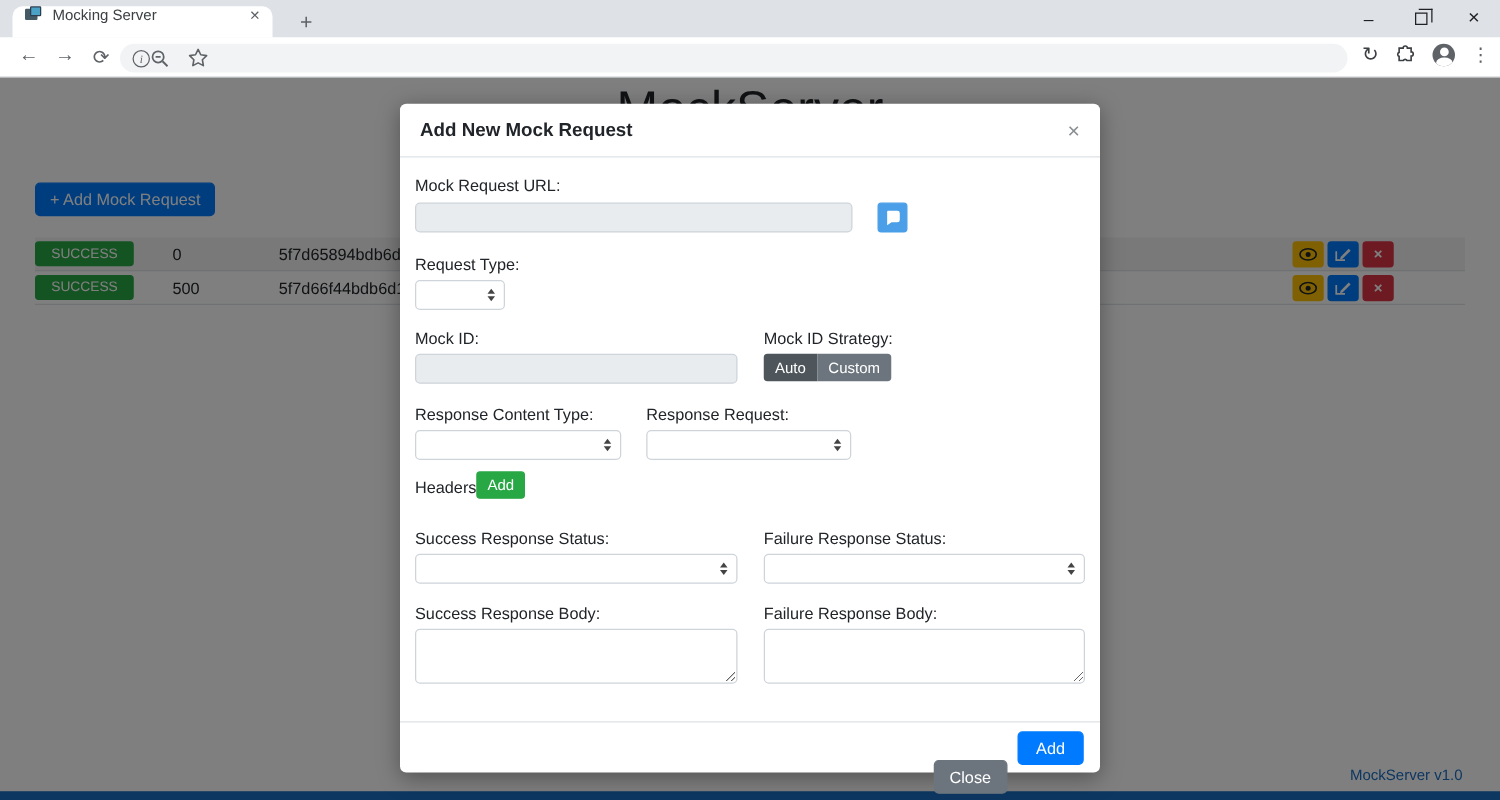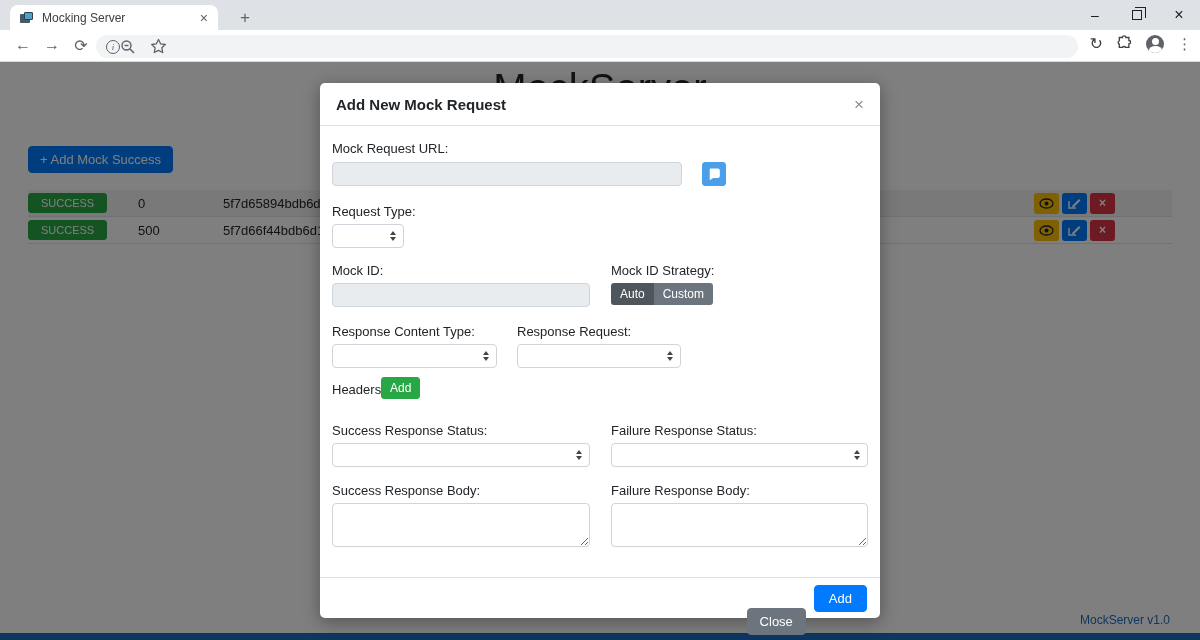--- a/index.html
+++ b/index.html
@@ -2,21 +2,21 @@
 <html><head>
 <meta charset="utf-8">
 <style>
   * { margin:0; padding:0; box-sizing:border-box; }
   body { font-family:"Liberation Sans", sans-serif; }
   .screen { position:relative; width:1200px; height:640px; background:#fff; overflow:hidden; }
 
   
   .tabstrip { position:absolute; top:0; left:0; right:0; height:30px; background:#dee1e6; }
   .tab { position:absolute; left:10px; top:5px; width:208px; height:25px; background:#fff;
-         border-radius:8px 8px 0 0; display:flex; align-items:center; padding:0 10px; }
+         border-radius:8px 8px 0 0; display:flex; align-items:flex-start; padding:0 10px; }
   .favicon { width:14px; height:12px; position:relative; flex:0 0 auto; }
   .favicon .f1 { position:absolute; left:0; top:2px; width:10px; height:9px; background:#455a64; border-radius:1px; }
   .favicon .f2 { position:absolute; left:4px; top:0; width:9px; height:8px; background:#4aa3c7; border:1px solid #2c3e50; border-radius:1px; }
   .tab-title { font-size:12px; color:#3c4043; flex:1; margin-left:8px; white-space:nowrap; overflow:hidden; }
   .tab-close { font-size:14px; color:#5f6368; cursor:default; line-height:1; }
   .newtab { position:absolute; left:232px; top:5px; width:26px; height:25px; font-size:17px; color:#5f6368;
             display:flex; align-items:center; justify-content:center; }
   .win-controls { position:absolute; right:0; top:0; height:30px; display:flex; }
   .win-btn { width:42px; height:30px; display:flex; align-items:center; justify-content:center;
              font-size:14px; color:#202124; }
@@ -146,21 +146,21 @@
     <span style="font-size:16px;color:#3c4043;">↻</span>
     <svg width="17" height="17" viewBox="0 0 17 17">
       <path d="M6.5 2.5 a1.7 1.7 0 0 1 3.4 0 h3 v3 a1.7 1.7 0 0 1 0 3.4 v3.5 h-3.3 a1.7 1.7 0 0 0 -3 0 h-3.3 v-3.3 a1.7 1.7 0 0 1 0 -3.2 v-3.4 z" fill="none" stroke="#3c4043" stroke-width="1.3"></path>
     </svg>
     <span class="avatar-icon"></span>
     <span class="kebab">⋮</span>
   </div>
 
   <div class="page">
     <div class="page-heading">MockServer</div>
-    <button class="add-mock-btn">+ Add Mock Success</button>
+    <button class="add-mock-btn">+ Add Mock Request</button>
 
     <div class="tbl">
 
       <div class="tbl-row tr-data tr-striped">
         <div class="col-status"><span class="badge-success">SUCCESS</span></div>
         <div class="col-delay">0</div>
         <div class="col-mockid">5f7d65894bdb6d13</div>
         <div class="col-actions">
           <span class="act-btn act-view">
             <svg width="15" height="11" viewBox="0 0 15 11">

